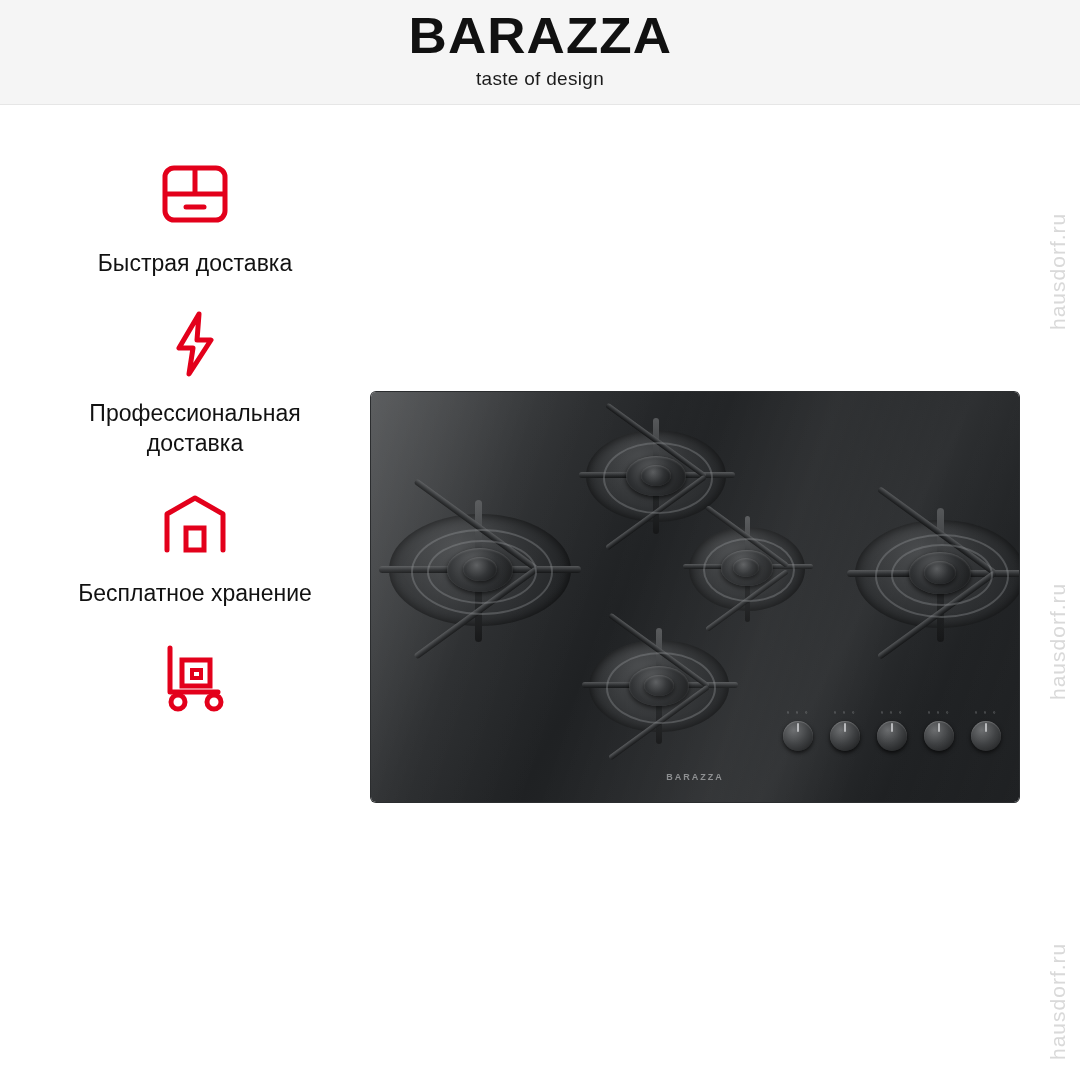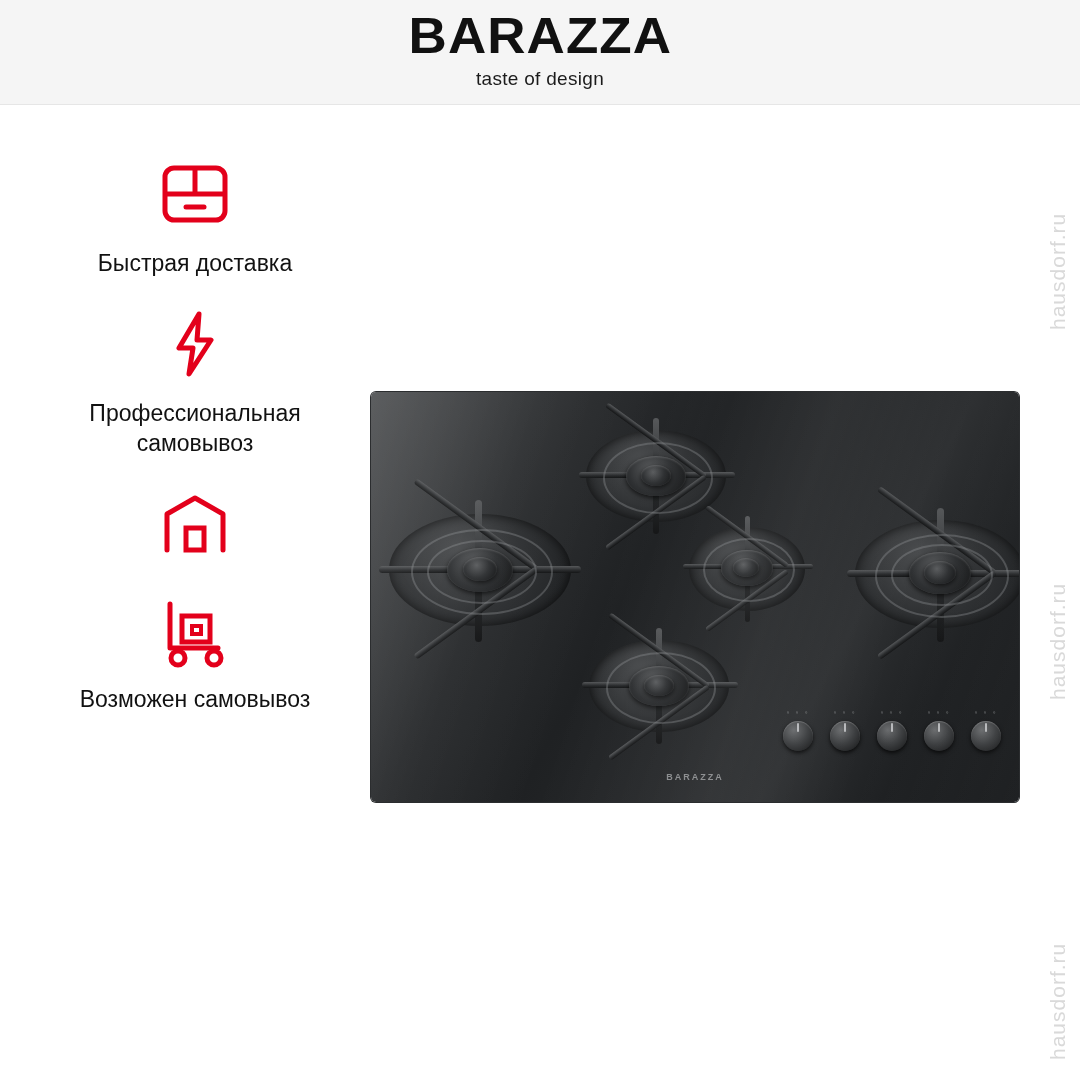--- a/index.html
+++ b/index.html
@@ -222,43 +222,43 @@
     </span>
     <div class="label">Быстрая доставка</div>
   </div>
 
   <div class="feature">
     <span class="icon">
       <svg width="78" height="80" viewBox="0 0 78 80">
         <path d="M43 10 L23 44 H37 L33 70 L55 36 H41 Z" fill="none" stroke="#e3001b" stroke-width="5" stroke-linejoin="round"></path>
       </svg>
     </span>
-    <div class="label">Профессиональная самовывоз</div>
+    <div class="label">Профессиональная доставка</div>
   </div>
 
   <div class="feature">
     <span class="icon">
       <svg width="78" height="80" viewBox="0 0 78 80">
         <path d="M11 66 V30 L39 14 L67 30 V66" fill="none" stroke="#e3001b" stroke-width="5" stroke-linejoin="round" stroke-linecap="round"></path>
         <rect x="30" y="44" width="18" height="22" fill="none" stroke="#e3001b" stroke-width="5"></rect>
       </svg>
     </span>
+    <div class="label">Бесплатное хранение</div>
   </div>
 
   <div class="feature">
     <span class="icon">
       <svg width="78" height="80" viewBox="0 0 78 80">
         <path d="M14 14 V58 H62" fill="none" stroke="#e3001b" stroke-width="5" stroke-linecap="round" stroke-linejoin="round"></path>
         <rect x="26" y="26" width="28" height="26" fill="none" stroke="#e3001b" stroke-width="5"></rect>
         <rect x="36" y="36" width="9" height="8" fill="none" stroke="#e3001b" stroke-width="4"></rect>
         <circle cx="22" cy="68" r="7" fill="none" stroke="#e3001b" stroke-width="5"></circle>
         <circle cx="58" cy="68" r="7" fill="none" stroke="#e3001b" stroke-width="5"></circle>
       </svg>
     </span>
-    <div class="label">Возможен самовывоз</div>
   </div>
 
 </div>
 
 <div class="product">
 
   <div>
     <div class="grate" style="left:18px; top:122px; width:182px; height:112px; border-radius:50%;"></div>
     <div class="arm" style="left:8px; top:174px; width:202px; height:7px;"></div>
     <div class="arm" style="left:104px; top:108px; width:7px; height:142px;"></div>

